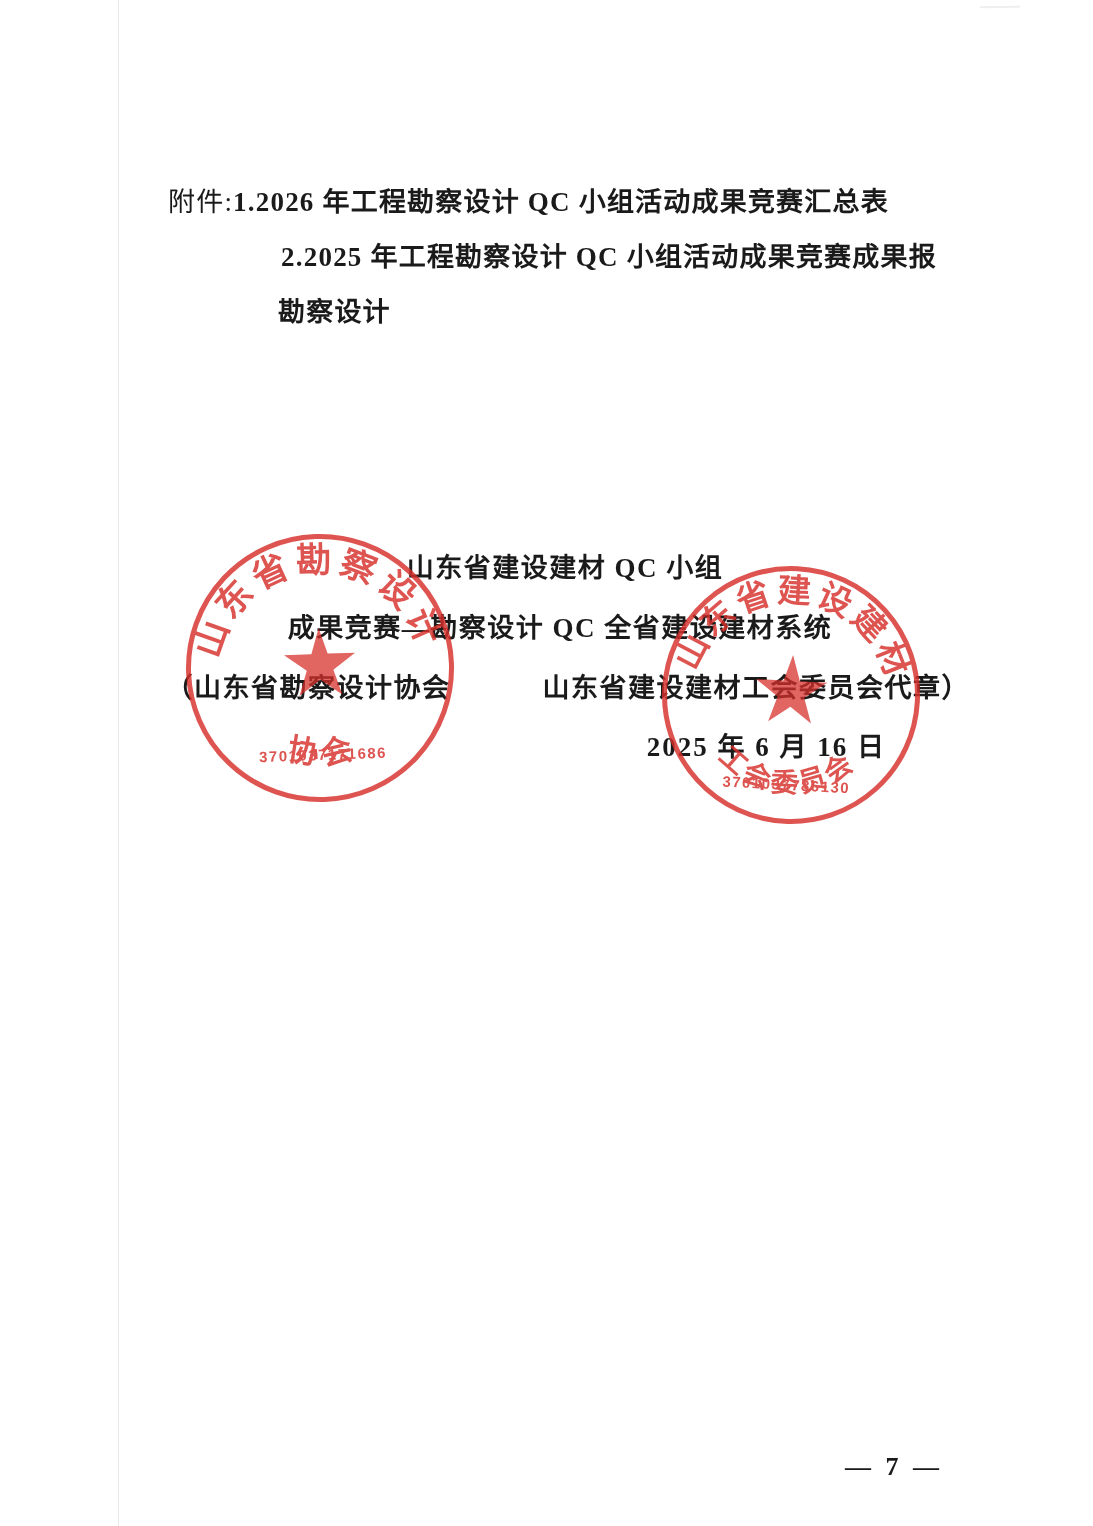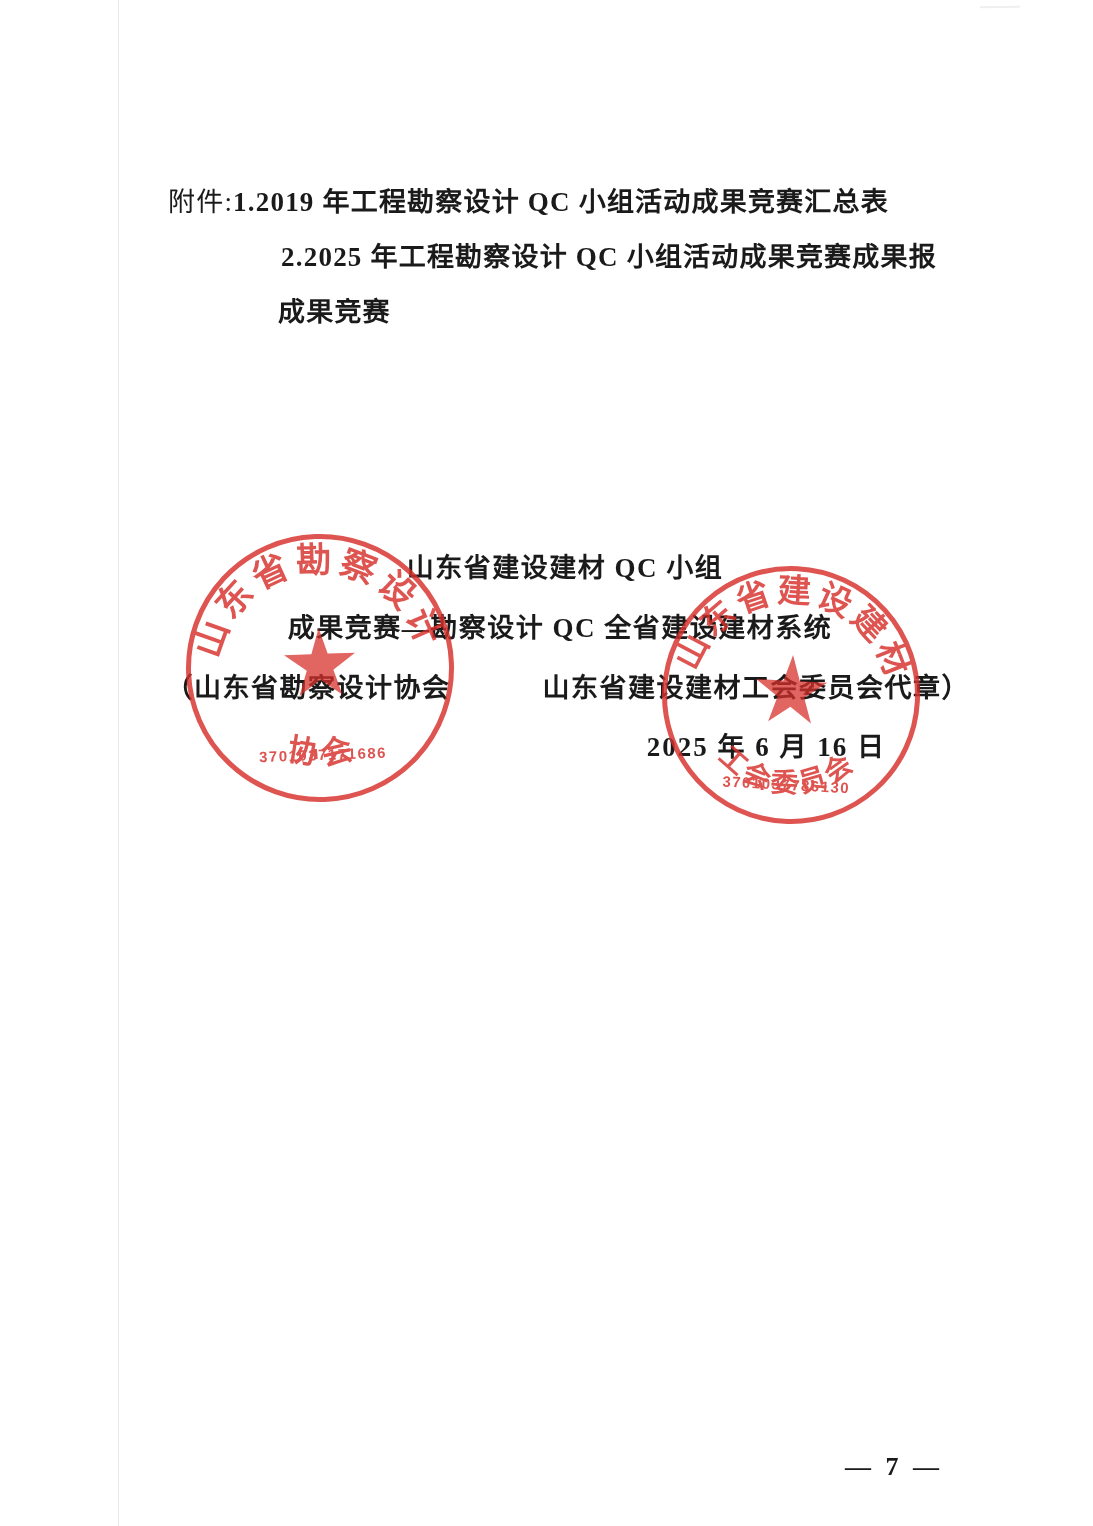--- a/index.html
+++ b/index.html
@@ -191,26 +191,26 @@
 </head>
 <body>
 
 <div class="scan-edge-left"></div>
 <div class="scan-edge-top"></div>
 
 <div class="page">
 
   <div class="attachments">
     <div class="att-line">
-      <span class="att-label">附件:</span><span>1.</span><span>2019 年工程勘察设计 QC 小组活动成果竞赛汇总表</span>
+      <span class="att-label">附件:</span><span>1.</span><span>2026 年工程勘察设计 QC 小组活动成果竞赛汇总表</span>
     </div>
     <div class="att-line indent">
       <span>2.</span><span>2025 年工程勘察设计 QC 小组活动成果竞赛成果报</span>
     </div>
-    <div class="att-line indent2">成果竞赛</div>
+    <div class="att-line indent2">勘察设计</div>
   </div>
 
   <div class="signature">
     <div class="sig-line sig-line-1">山东省建设建材 QC 小组</div>
     <div class="sig-line sig-line-2">成果竞赛—勘察设计 QC 全省建设建材系统</div>
     <div class="sig-line sig-line-3">
       <span>（山东省勘察设计协会</span><span class="sig-gap"></span><span>山东省建设建材工会委员会代章）</span>
     </div>
     <div class="sig-date">2025 年 6 月 16 日</div>
   </div>

